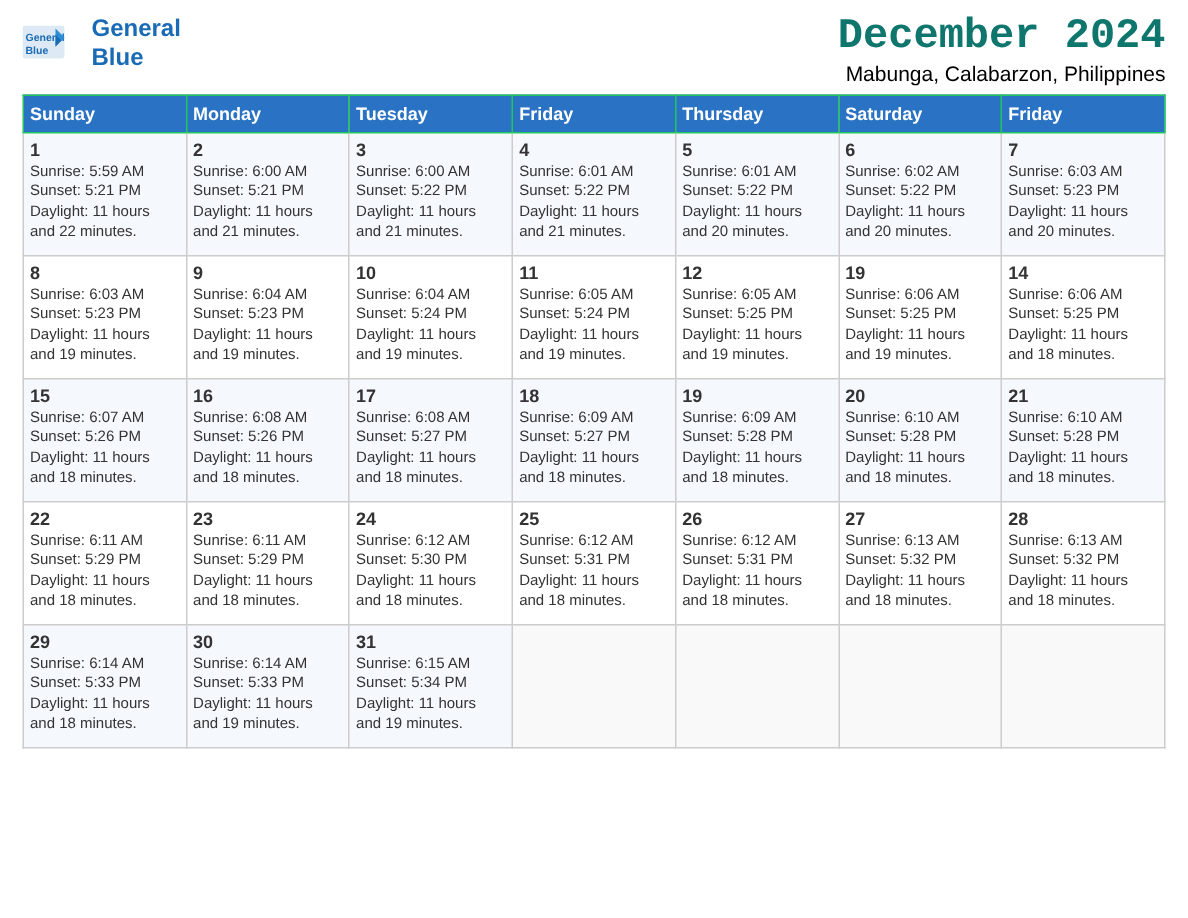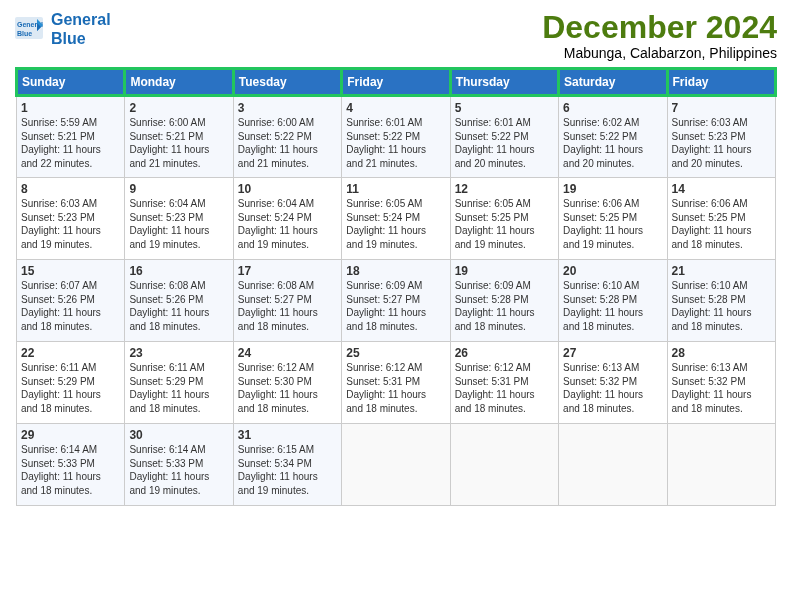--- a/index.html
+++ b/index.html
@@ -17,61 +17,62 @@
     }
     .header {
       display: flex;
       justify-content: space-between;
       align-items: flex-start;
       margin-bottom: 6px;
     }
     .logo {
       display: flex;
       align-items: center;
-      gap: 6px;
+      gap: 16px;
     }
     .logo-text {
       font-size: 16px;
       font-weight: bold;
       color: #333;
       line-height: 1.2;
     }
     .logo-text span {
       color: #1a6bb5;
     }
     .logo-icon {
       width: 30px;
       height: 24px;
     }
     .title-block {
       text-align: right;
     }
     .month-title {
-      font-size: 32px;
-      font-weight: bold;
-      color: #4d7c0f;
+      font-size: 28px;
+      font-weight: bold;
+      color: #0f766e;
       line-height: 1.1;
+      font-family: Liberation Mono, monospace;
     }
     .location {
       font-size: 14px;
       color: #000000;
     }
     table {
       width: 100%;
       border-collapse: collapse;
       table-layout: fixed;
     }
     thead tr th {
       background-color: #2a72c3;
       color: #fff;
       font-size: 12px;
       font-weight: bold;
       padding: 5px 4px;
       text-align: left;
-      border: 3px solid #22c55e;
+      border: 1px solid #22c55e;
     }
     tbody tr td {
       border: 1px solid #ccc;
       vertical-align: top;
       padding: 4px 4px;
       font-size: 9.5px;
       color: #333;
       height: 82px;
       background: #fff;
     }

